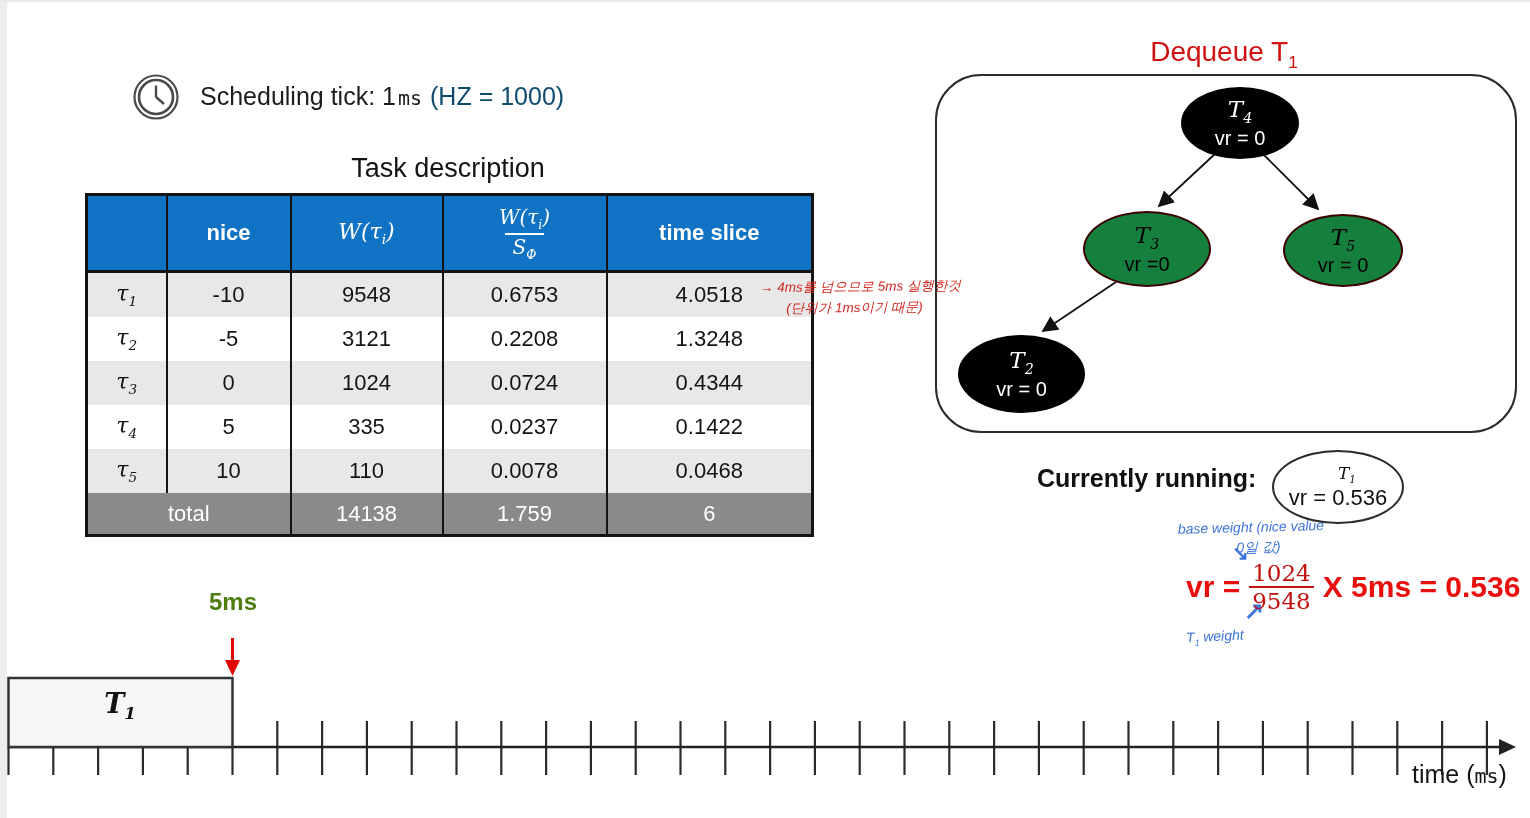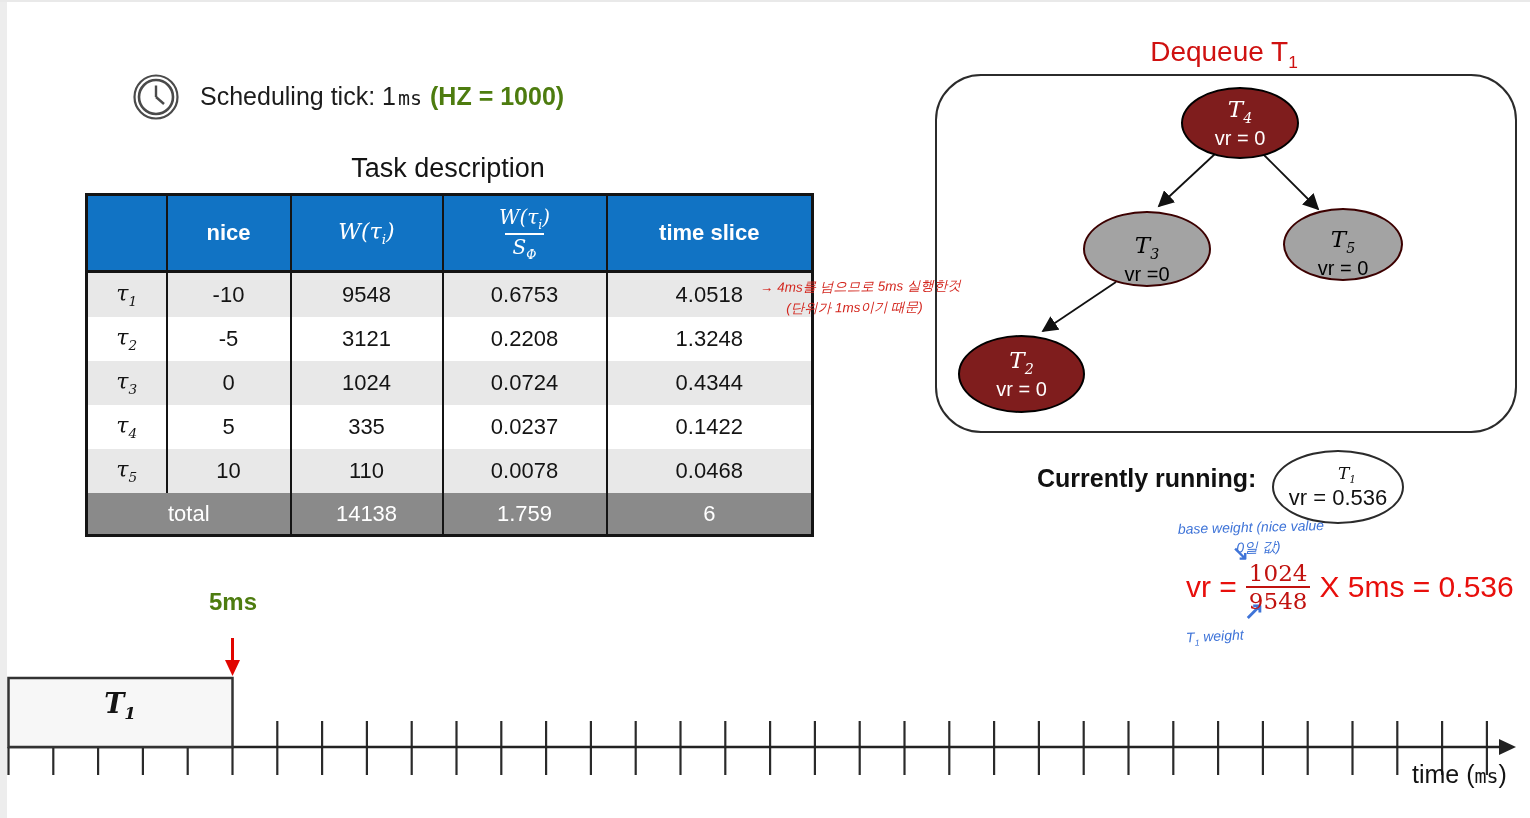--- a/index.html
+++ b/index.html
@@ -8,21 +8,21 @@
     font-family:"Liberation Sans",sans-serif;overflow:hidden;color:#111;
   }
   .edge-left{position:absolute;left:0;top:0;width:7px;height:818px;background:#ededed;}
   .edge-top{position:absolute;left:0;top:0;width:1530px;height:2px;background:#e9e9e9;}
 
   
   .clock{position:absolute;left:131px;top:72px;}
   .sched{position:absolute;left:200px;top:82px;display:flex;align-items:baseline;white-space:nowrap;justify-content:space-between;}
   .sched .main{font-size:25px;color:#1c1c1c;}
   .sched .unit{font-family:"DejaVu Sans Mono",monospace;font-size:20px;color:#1c1c1c;margin-left:2px;}
-  .sched .hz{font-size:25px;font-weight:bold;color:#4d7c0f;margin-left:8px;}
+  .sched .hz{font-size:25px;font-weight:normal;color:#0c4a6e;margin-left:8px;}
 
   
   .tbl-title{position:absolute;left:85px;top:153px;width:726px;text-align:center;font-size:27px;color:#141414;}
   table.task{position:absolute;left:85px;top:193px;border-collapse:collapse;table-layout:fixed;border:3px solid #141414;}
   table.task col:nth-child(1){width:80px}
   table.task col:nth-child(2){width:124px}
   table.task col:nth-child(3){width:152px}
   table.task col:nth-child(4){width:164px}
   table.task col:nth-child(5){width:206px}
   table.task th,table.task td{border-left:2.5px solid #141414;text-align:center;vertical-align:middle;padding:0;}
@@ -39,48 +39,48 @@
 
   
   .red-note{position:absolute;left:760px;top:277px;color:#d3251d;font-size:13.5px;font-style:italic;line-height:1.55;transform:rotate(-0.6deg);white-space:nowrap;}
   .red-note .l2{margin-left:26px;}
 
   
   .tree-panel{position:absolute;left:935px;top:74px;width:578px;height:355px;border:2px solid #2b2b2b;border-radius:46px;background:transparent;}
   .tree-title{position:absolute;left:935px;top:36px;width:578px;text-align:center;font-size:28px;color:#cf1110;}
   svg.tree-links{position:absolute;left:930px;top:70px;pointer-events:none;}
   .node{position:absolute;border-radius:50%;display:flex;flex-direction:column;align-items:center;justify-content:center;line-height:1.12;}
-  .node.black{background:#7f1d1d;color:#fff;border:2px solid #000;}
-  .node.red{background:#a3a3a3;color:#000;border:2px solid #3c0000;justify-content:flex-end;}
+  .node.black{background:#000000;color:#fff;border:2px solid #000;}
+  .node.red{background:#15803d;color:#000;border:2px solid #3c0000;}
   .node .node-t{font-family:"DejaVu Serif",serif;font-style:italic;font-size:23px;}
   .node .node-vr{font-size:20px;font-family:"Liberation Sans",sans-serif;}
   .n-t4{left:1181px;top:87px;width:114px;height:68px;}
   .n-t3{left:1083px;top:211px;width:124px;height:72px;}
-  .n-t5{left:1283px;top:208px;width:116px;height:69px;}
+  .n-t5{left:1283px;top:214px;width:116px;height:69px;}
   .n-t2{left:958px;top:335px;width:123px;height:74px;}
 
   
   .cur-label{position:absolute;left:1037px;top:464px;font-size:25px;font-weight:bold;color:#111;}
   .run-ellipse{position:absolute;left:1272px;top:450px;width:128px;height:70px;border:2px solid #2b2b2b;border-radius:50%;
     display:flex;flex-direction:column;align-items:center;justify-content:center;line-height:1.1;background:transparent;}
   .run-ellipse .node-t{font-family:"DejaVu Serif",serif;font-style:italic;font-size:17px;transform:translateX(9px);}
   .run-ellipse .node-vr{font-size:22px;}
 
   
   .blue{color:#3f74d8;}
   .blue-note1{position:absolute;left:1178px;top:518px;font-size:14px;font-style:italic;line-height:1.4;transform:rotate(-1.5deg);white-space:nowrap;}
   .blue-note1 .l2{margin-left:58px;}
   .blue-arrow{position:absolute;font-size:20px;font-weight:bold;}
   .ba-down{left:1232px;top:541px;}
   .ba-up{left:1244px;top:597px;font-size:24px;}
   .blue-note2{position:absolute;left:1186px;top:628px;font-size:14px;font-style:italic;transform:rotate(-3deg);white-space:nowrap;}
 
   
   .formula{position:absolute;left:1186px;top:556px;height:62px;display:flex;align-items:center;white-space:nowrap;}
-  .formula .lhs,.formula .rhs{font-size:30px;color:#e80f0c;}
+  .formula .lhs,.formula .rhs{font-size:30px;color:#e80f0c;font-weight:bold;}
   .formula .rhs{margin-left:9px;}
   .formula .frac2{display:inline-flex;flex-direction:column;align-items:center;margin-left:9px;line-height:1.05;
     font-family:"DejaVu Serif",serif;font-size:23px;color:#c1120f;}
   .formula .frac2 .den{border-top:2px solid #c1120f;padding:1px 3px 0 3px;}
 
   
   svg.timeline{position:absolute;left:0;top:598px;}
   .tick{stroke:#2a2a2a;stroke-width:2.2;}
   .axis{stroke:#222;stroke-width:2.5;}
   .box{fill:#f7f7f7;stroke:#333;stroke-width:2.5;}

